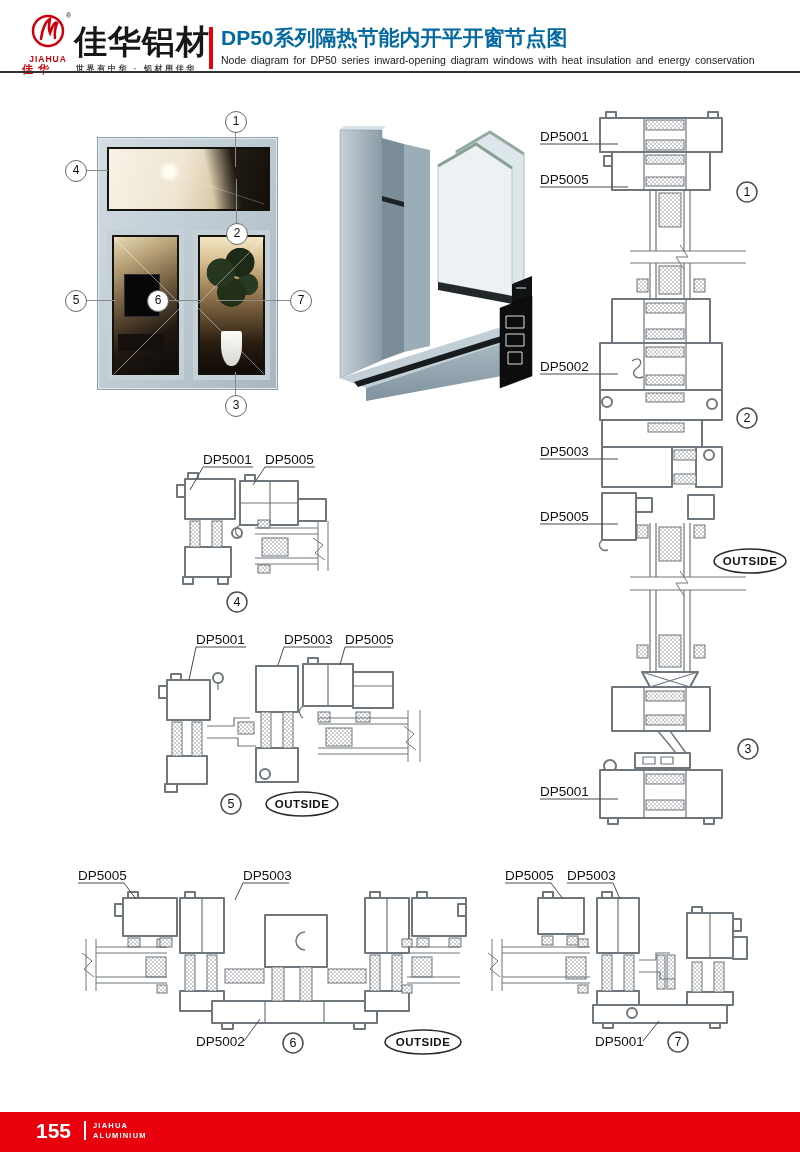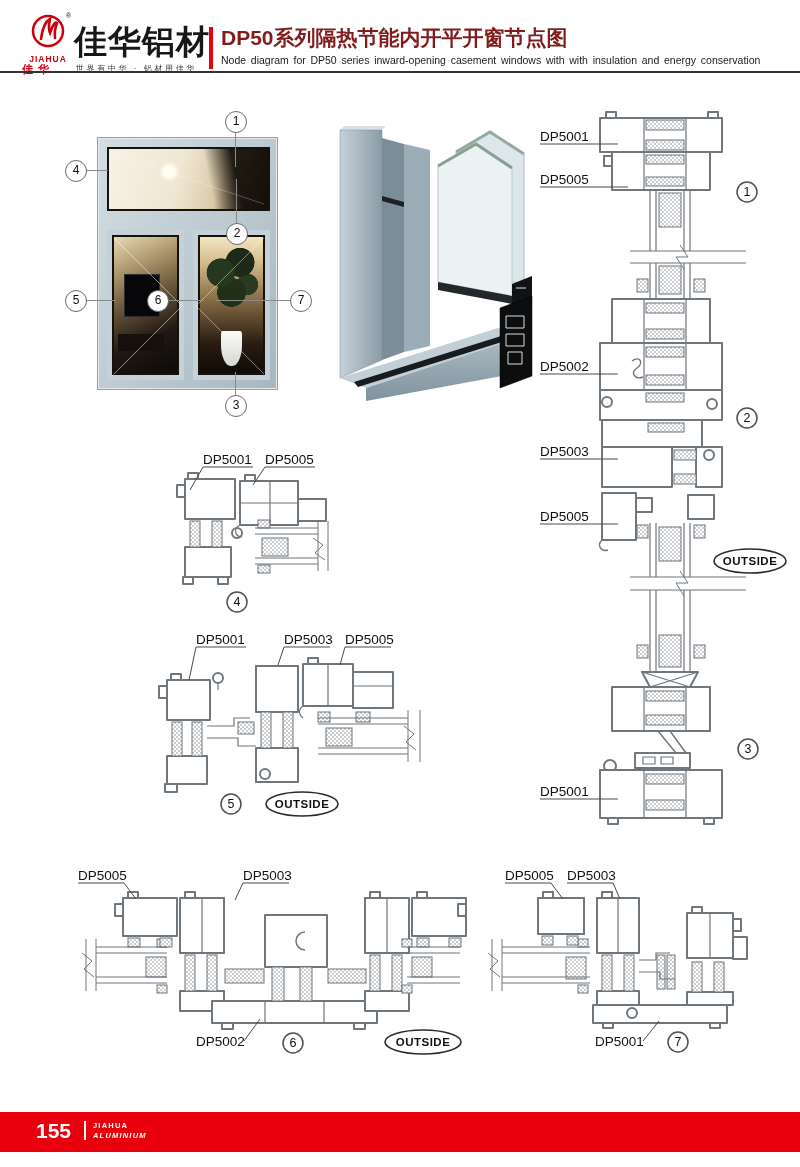--- a/index.html
+++ b/index.html
@@ -2,27 +2,27 @@
 <html><head>
 <meta charset="utf-8">
 <style>
   html,body{margin:0;padding:0;background:#fff;}
   .page{position:relative;width:800px;height:1167px;background:#fff;overflow:hidden;
         font-family:"Liberation Sans",sans-serif;}
   .abs{position:absolute;}
   
   .brand-big{position:absolute;left:74px;top:20px;font-size:33px;font-weight:900;
              letter-spacing:1px;color:#171717;}
-  .tagline{position:absolute;left:76px;top:63px;font-size:8px;letter-spacing:2.6px;color:#3c3c3c;}
+  .tagline{position:absolute;left:76px;top:63px;font-size:8px;letter-spacing:2.6px;color:#3c3c3c;font-weight:bold;}
   .logo-en{position:absolute;left:20px;top:54px;width:56px;text-align:center;font-size:8.5px;
            font-weight:bold;color:#cf000e;letter-spacing:1px;}
   .logo-cn{position:absolute;left:22px;top:62px;width:54px;text-align:left;font-size:11px;
            font-weight:bold;color:#cf000e;letter-spacing:5px;}
   .red-bar{position:absolute;left:209px;top:27px;width:4px;height:42px;background:#e8000d;}
-  .title-cn{position:absolute;left:221px;top:24px;font-size:21px;font-weight:bold;color:#7f1d1d;
+  .title-cn{position:absolute;left:221px;top:24px;font-size:21px;font-weight:bold;color:#0369a1;
             white-space:nowrap;letter-spacing:0px;}
   .title-en{position:absolute;left:221px;top:54px;font-size:10.5px;color:#1a1a1a;
             word-spacing:1.8px;white-space:nowrap;}
   .hrule{position:absolute;left:0;top:71px;width:800px;height:2px;background:#333;}
   
   .photo{position:absolute;left:97px;top:137px;width:181px;height:253px;
          background:linear-gradient(120deg,#d3dde3 0%,#bcc9d1 55%,#a7b6c0 100%);
          border:1px solid #8fa0ac;box-sizing:border-box;box-shadow:inset 0 0 0 1px #e4eaee;}
   .opening{position:absolute;box-sizing:border-box;border:2px solid #14120d;overflow:hidden;}
   .sash{position:absolute;box-sizing:border-box;border:5px solid #c6d0d7;
@@ -52,21 +52,21 @@
   .stipg{fill:url(#stip);stroke:#6f767c;stroke-width:1;}
   .brk{fill:none;stroke:#6f767c;stroke-width:1;}
   .lead{stroke:#4a4a4a;stroke-width:1;}
   .numc{fill:#fff;stroke:#4f4f4f;stroke-width:1.5;}
   .oval{fill:#fff;stroke:#2b2b2b;stroke-width:1.6;}
   
   .fbar{position:absolute;left:0;top:1112px;width:800px;height:40px;background:#e8000d;}
   .fpg{position:absolute;left:36px;top:1119px;font-size:21px;font-weight:bold;color:#fff;}
   .fdiv{position:absolute;left:84px;top:1121px;width:2px;height:19px;background:#fff;}
   .fb1{position:absolute;left:93px;top:1121px;font-size:7.5px;color:#fff;letter-spacing:1.2px;font-weight:bold;}
-  .fb2{position:absolute;left:93px;top:1131px;font-size:7.5px;color:#fff;letter-spacing:1.2px;font-weight:bold;font-style:italic;}
+  .fb2{position:absolute;left:93px;top:1131px;font-size:7.5px;color:#fff;letter-spacing:1.2px;font-weight:bold;}
 </style>
 </head>
 <body>
 
 <div class="page">
 
   <svg width="0" height="0" style="position:absolute">
     <defs>
       <pattern id="stip" width="4" height="4" patternUnits="userSpaceOnUse">
         <rect width="4" height="4" fill="#fff"></rect>
@@ -89,21 +89,21 @@
       <circle cx="22" cy="23" r="15" fill="none" stroke="#cf000e" stroke-width="2.5"></circle>
       <path d="M15,31 Q17,15 24,11 Q22,21 24,25 Q28,13 31,15 Q28,23 29,30" fill="none" stroke="#cf000e" stroke-width="2.6" stroke-linecap="round"></path>
       <text x="40" y="10" font-size="7" fill="#cf000e">®</text>
     </svg>
     <div class="logo-en">JIAHUA</div>
     <div class="logo-cn">佳华</div>
     <div class="brand-big">佳华铝材</div>
     <div class="tagline">世界有中华 · 铝材用佳华</div>
     <div class="red-bar"></div>
     <div class="title-cn">DP50系列隔热节能内开平开窗节点图</div>
-    <div class="title-en">Node diagram for DP50 series inward-opening casement windows with with insulation and energy conservation</div>
+    <div class="title-en">Node diagram for DP50 series inward-opening diagram windows with heat insulation and energy conservation</div>
     <div class="hrule"></div>
   </div>
 
   <div class="photo">
     <div class="opening" style="left:9px;top:9px;width:163px;height:64px;
          background:
            radial-gradient(circle at 38% 38%, #fffdf0 0 5%, rgba(0,0,0,0) 10%),
            linear-gradient(78deg, rgba(0,0,0,0) 62%, rgba(14,10,5,.9) 78%),
            linear-gradient(105deg,#f7f2e6 0%,#efe6d2 45%,#d9c9a8 68%,#4a3a24 100%);"></div>
     <div class="sash" style="left:9px;top:92px;width:77px;height:150px;">

